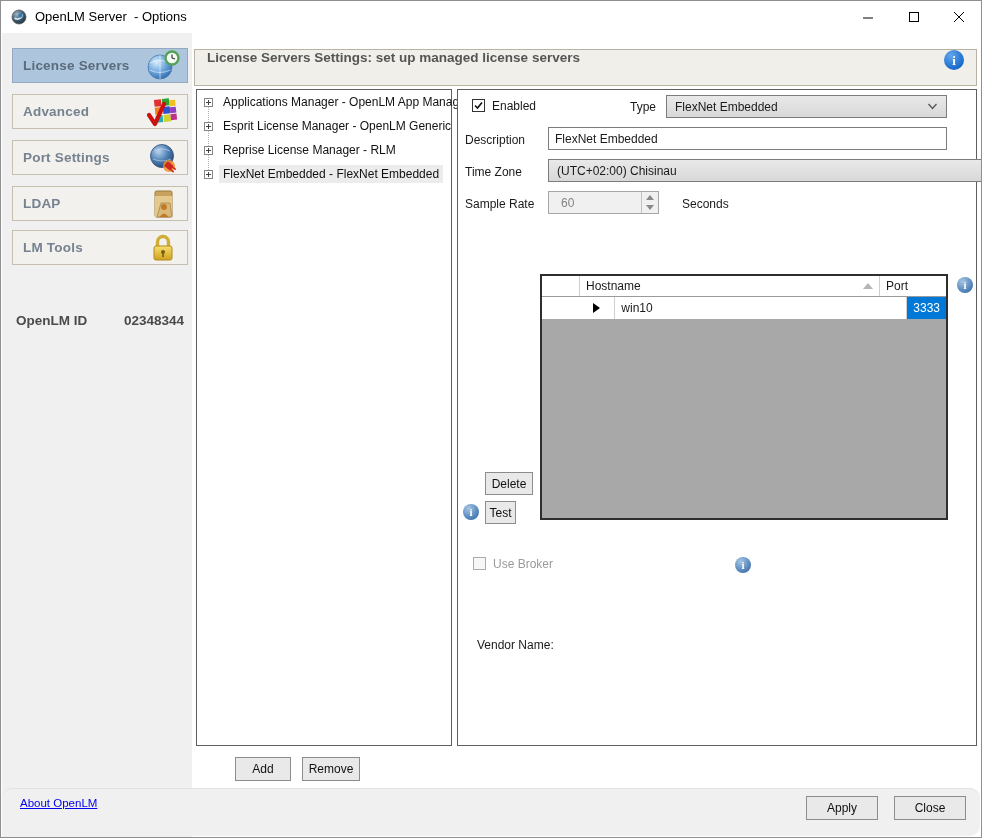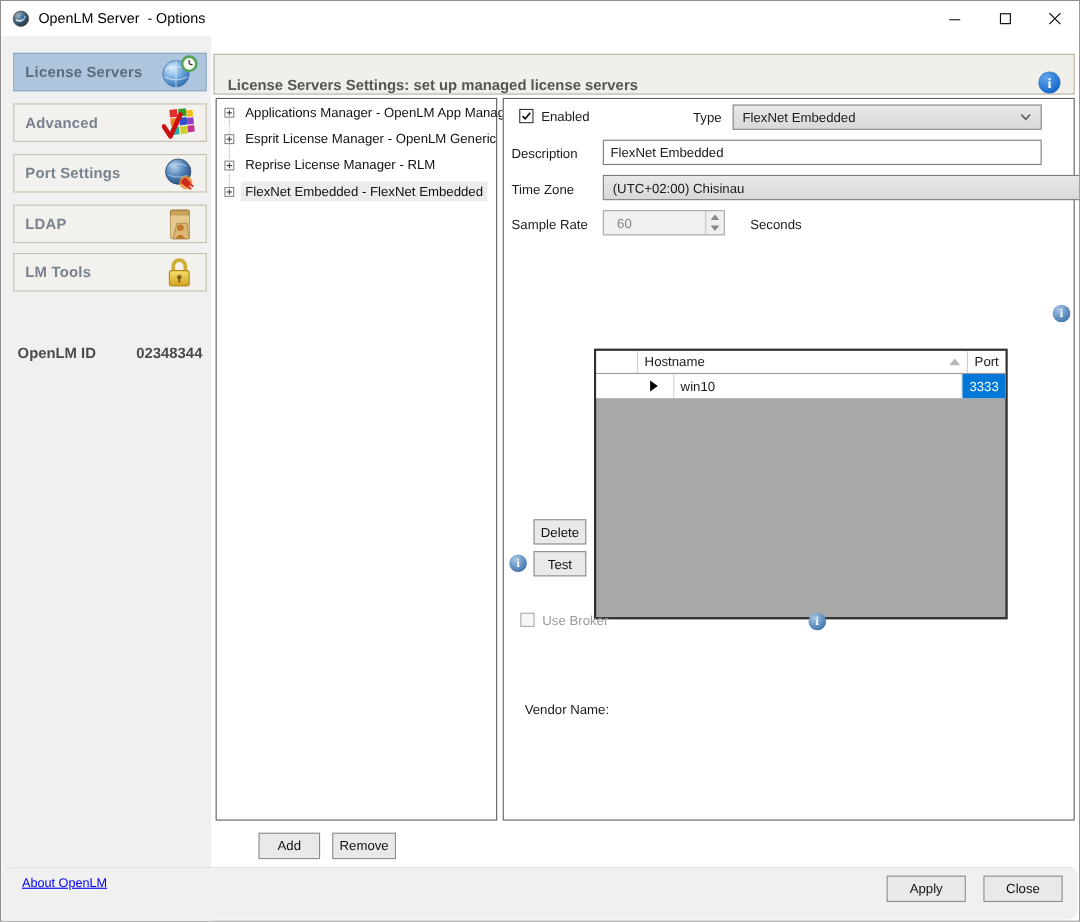--- a/index.html
+++ b/index.html
@@ -22,21 +22,21 @@
     display:flex;align-items:center;padding:0 6px 0 10px;cursor:default;}
   .side-btn .lbl{font-size:13.5px;font-weight:bold;color:#76828f;letter-spacing:.2px;}
   .side-btn.selected{background:#aec6dd;border-color:#93a9bd;}
   .side-btn.selected .lbl{color:#5a6b7c;}
   .side-icon{margin-left:auto;width:36px;height:32px;display:flex;align-items:center;justify-content:center;}
   .openlm-id{position:absolute;left:14px;top:280px;width:168px;display:flex;justify-content:space-between;
     font-size:13.5px;font-weight:bold;color:#4b4b4b;}
 
   
   .header-bar{position:absolute;left:193px;top:48px;width:783px;height:37px;background:#f1efe9;
-    border:1px solid #b9b1a2;display:flex;align-items:flex-end;padding:0 12px;gap:16px;}
+    border:1px solid #b9b1a2;display:flex;align-items:flex-start;padding:0 12px;gap:16px;}
   .header-title{font-size:13.5px;font-weight:bold;color:#555;}
   .info-icon{width:16px;height:16px;border-radius:50%;background:radial-gradient(circle at 35% 28%,#a6c6e4,#4a7cb4 70%,#3a6698);
     color:#fff;display:flex;align-items:center;justify-content:center;flex:0 0 auto;}
   .info-icon::after{content:"i";font-size:11px;font-weight:bold;font-family:"Liberation Serif",serif;line-height:1;}
   .info-icon.big{width:20px;height:20px;background:radial-gradient(circle at 35% 28%,#62a5ea,#1a6ccd 70%,#0f57ad);margin-left:auto;}
   .info-icon.big::after{font-size:13px;}
 
   
   .tree-panel{position:absolute;left:195px;top:88px;width:256px;height:657px;background:#fff;border:1px solid #5f5f5f;}
   .tree-vline{position:absolute;left:11px;top:12px;height:72px;border-left:1px dotted #b0b0b0;}
@@ -64,21 +64,21 @@
   .vendorbox{height:22px;background:#fff;border:1px solid #4176c4;font-size:12px;color:#1a1a1a;padding:0 5px;width:100%;outline:none;}
 
   .spinner{height:23px;background:#f0f0f0;border:1px solid #a6a6a6;display:flex;}
   .spinner .val{flex:1;font-size:12px;color:#838383;padding:4px 0 0 12px;}
   .spinner .arrows{width:17px;border-left:1px solid #c2c2c2;display:flex;flex-direction:column;}
   .spinner .arrows span{flex:1;display:flex;align-items:center;justify-content:center;}
   .tri-up{width:0;height:0;border-left:4px solid transparent;border-right:4px solid transparent;border-bottom:5px solid #8a8a8a;}
   .tri-dn{width:0;height:0;border-left:4px solid transparent;border-right:4px solid transparent;border-top:5px solid #8a8a8a;}
 
   
-  .grid{position:absolute;left:82px;top:184px;width:376px;height:246px;border:2px solid #2e2e2e;background:#a8a8a8;margin-top:43px;}
+  .grid{position:absolute;left:82px;top:184px;width:408px;height:246px;border:2px solid #2e2e2e;background:#a8a8a8;}
   .grid-header{display:flex;height:21px;background:#fff;border-bottom:1px solid #9a9a9a;}
   .gh-cell{font-size:12px;color:#1a1a1a;display:flex;align-items:center;padding:0 6px;border-right:1px solid #cfcfcf;}
   .gh-cell.sel{width:38px;}
   .gh-cell.host{width:300px;}
   .gh-cell.port{flex:1;border-right:none;}
   .sort-asc{margin-left:auto;width:0;height:0;border-left:5px solid transparent;border-right:5px solid transparent;border-bottom:6px solid #b5b5b5;}
   .grid-row{display:flex;height:22px;background:#fff;padding-left:36px;}
   .gr-cell{font-size:12px;color:#1a1a1a;display:flex;align-items:center;padding:0 6px;border-right:1px solid #cfcfcf;}
   .gr-cell.sel{width:38px;justify-content:center;}
   .gr-cell.host{width:300px;}
@@ -307,21 +307,21 @@
             <span class="row-marker"></span>
           </div>
         <div class="gr-cell host">win10</div>
         <div class="gr-cell port selected">3333</div>
       </div>
     </div>
     <span class="abs info-icon" style="left:499px;top:187px;"></span>
 
     <div class="abs btn" style="left:27px;top:382px;width:48px;height:23px;">Delete</div>
     <span class="abs info-icon" style="left:5px;top:414px;"></span>
-    <div class="abs btn" style="left:27px;top:411px;width:48px;height:23px;">Test</div>
+    <div class="abs btn" style="left:27px;top:411px;width:31px;height:23px;">Test</div>
 
     <div class="abs checkbox disabled" style="left:15px;top:467px;"></div>
     <span class="abs flabel dim" style="left:35px;top:467px;">Use Broker</span>
     <span class="abs info-icon" style="left:277px;top:467px;"></span>
 
     <span class="abs flabel" style="left:19px;top:548px;">Vendor Name:</span>
   </div>
 
   <div class="btn" style="position:absolute;left:234px;top:756px;width:56px;height:24px;">Add</div>
   <div class="btn" style="position:absolute;left:301px;top:756px;width:58px;height:24px;">Remove</div>

